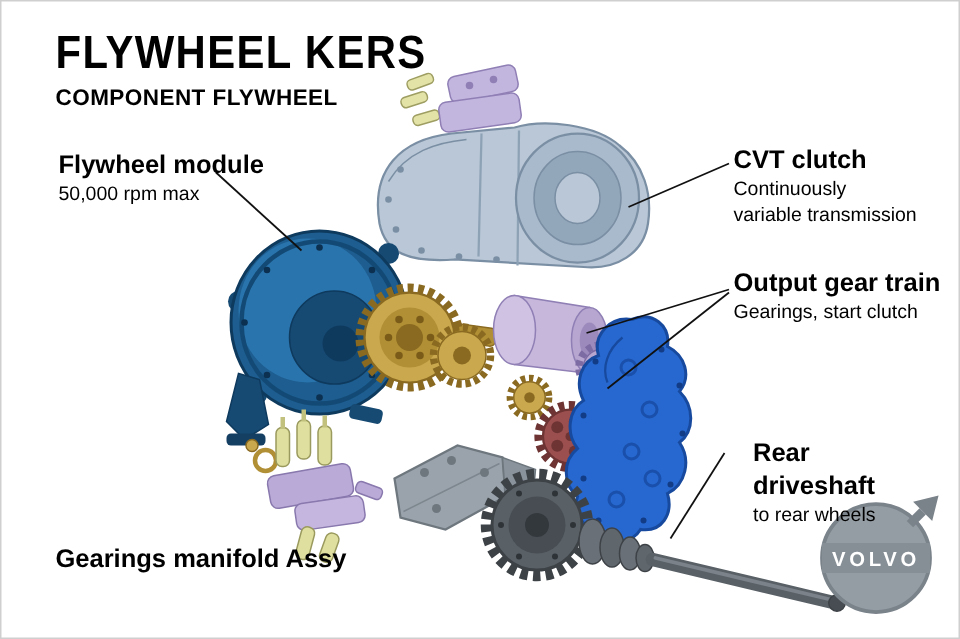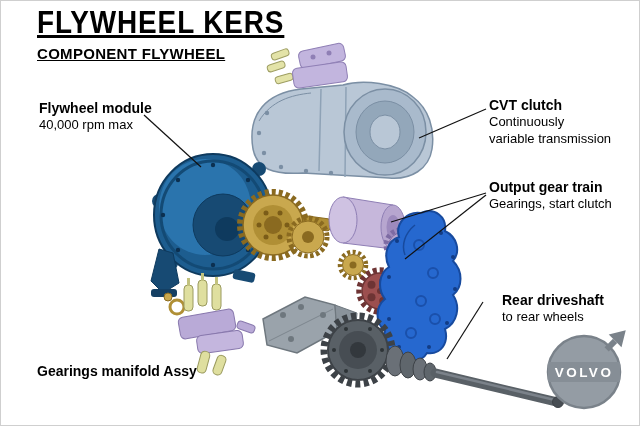--- a/index.html
+++ b/index.html
@@ -1,24 +1,24 @@
 <!DOCTYPE html>
 <html><head>
 <meta charset="utf-8">
 <style>
   html,body{margin:0;padding:0;background:#fff;}
   .stage{position:relative;width:640px;height:426px;background:#ffffff;border:1px solid #cfcfcf;
          box-sizing:border-box;overflow:hidden;font-family:"Liberation Sans",sans-serif;color:#000;}
   .art{position:absolute;left:0;top:0;width:640px;height:426px;}
-  .titleblock{position:absolute;left:36px;top:4px;text-decoration:underline;}
+  .titleblock{position:absolute;left:36px;top:16px;}
   .h1{font-size:31px;font-weight:bold;letter-spacing:1px;transform:scaleX(.9);
       transform-origin:left top;white-space:nowrap;}
   .h2{font-size:15px;font-weight:bold;margin-top:4px;letter-spacing:.3px;white-space:nowrap;}
   .label{position:absolute;font-size:13px;line-height:1.3;}
-  .label .t{font-weight:bold;font-size:14px;}
+  .label .t{font-weight:bold;font-size:17px;}
 </style>
 </head>
 <body>
 
 <div class="stage">
 
   <svg class="art" viewBox="0 0 640 426">
 
     <g>
       <rect x="270" y="50" width="18" height="7" rx="3" fill="#e3e3a8" stroke="#9e9e62" transform="rotate(-20 279 53)"></rect>
@@ -211,21 +211,21 @@
     </g>
   </svg>
 
   <div class="titleblock">
     <div class="h1">FLYWHEEL KERS</div>
     <div class="h2">COMPONENT FLYWHEEL</div>
   </div>
 
   <div class="label" style="left:38px;top:98px;">
     <div class="t">Flywheel module</div>
-    <div class="d">40,000 rpm max</div>
+    <div class="d">50,000 rpm max</div>
   </div>
 
   <div class="label" style="left:488px;top:95px;width:150px;">
     <div class="t">CVT clutch</div>
     <div class="d">Continuously</div>
     <div class="d">variable transmission</div>
   </div>
 
   <div class="label" style="left:488px;top:177px;width:155px;">
     <div class="t">Output gear train</div>

